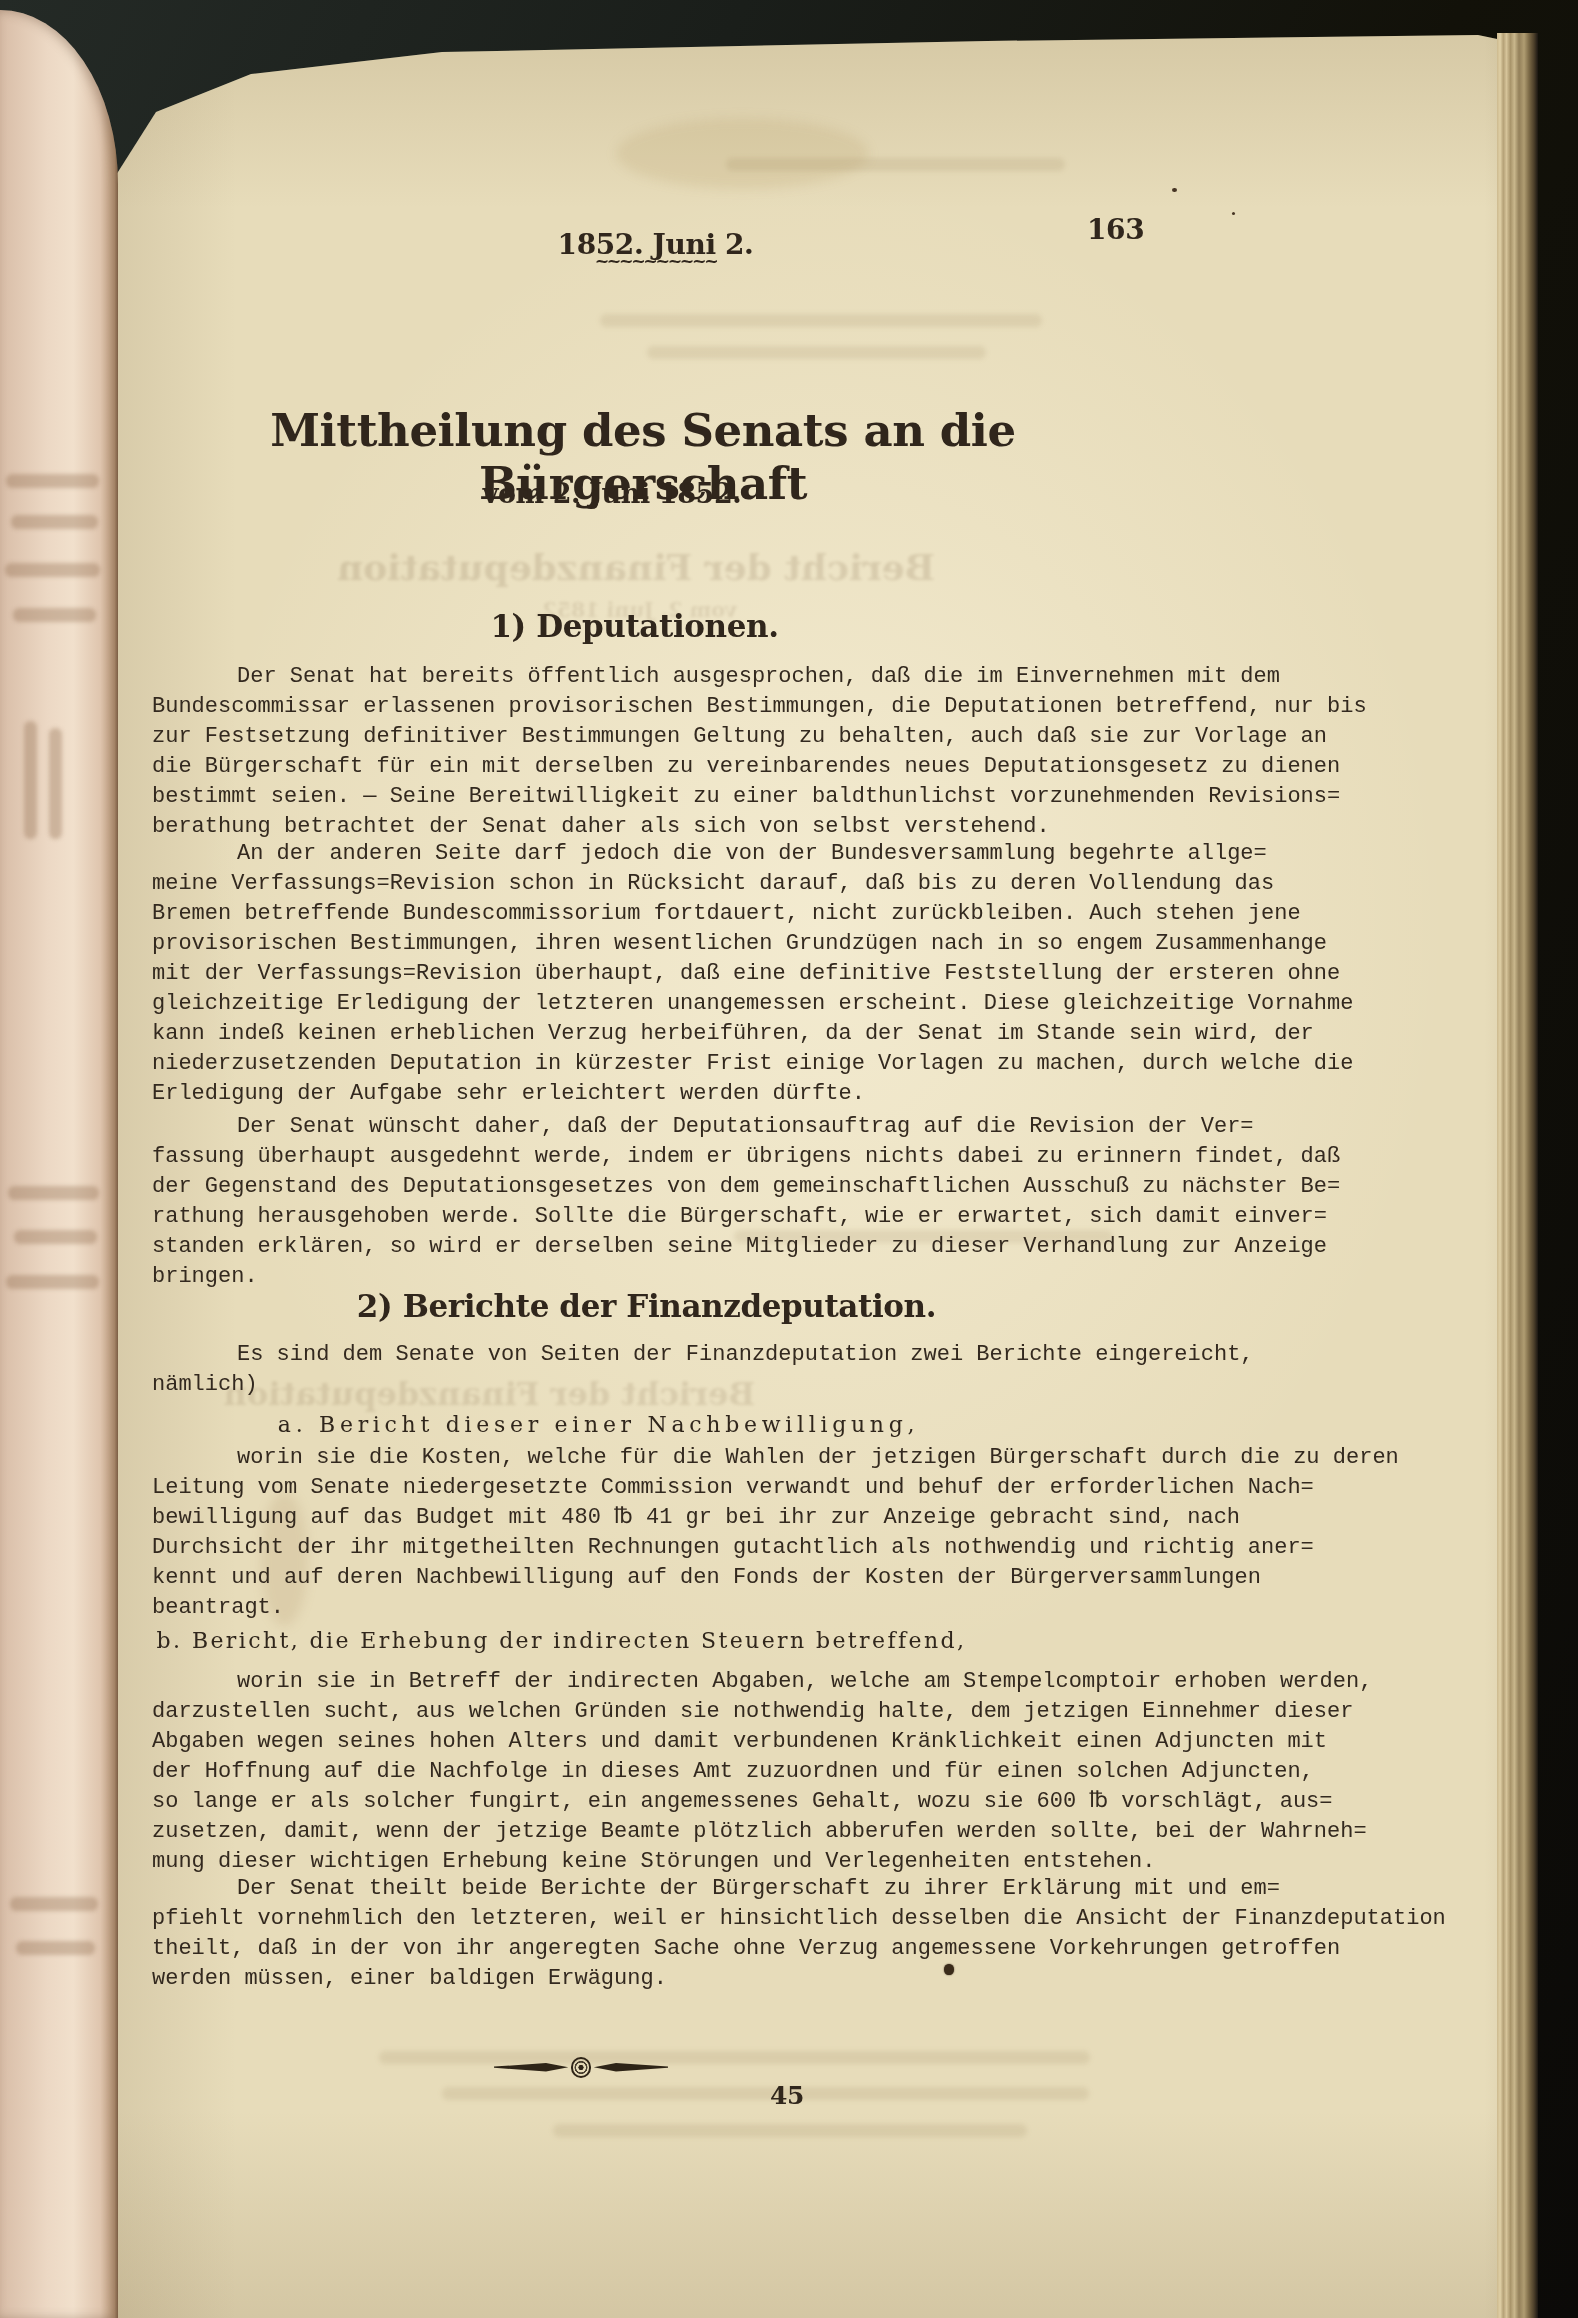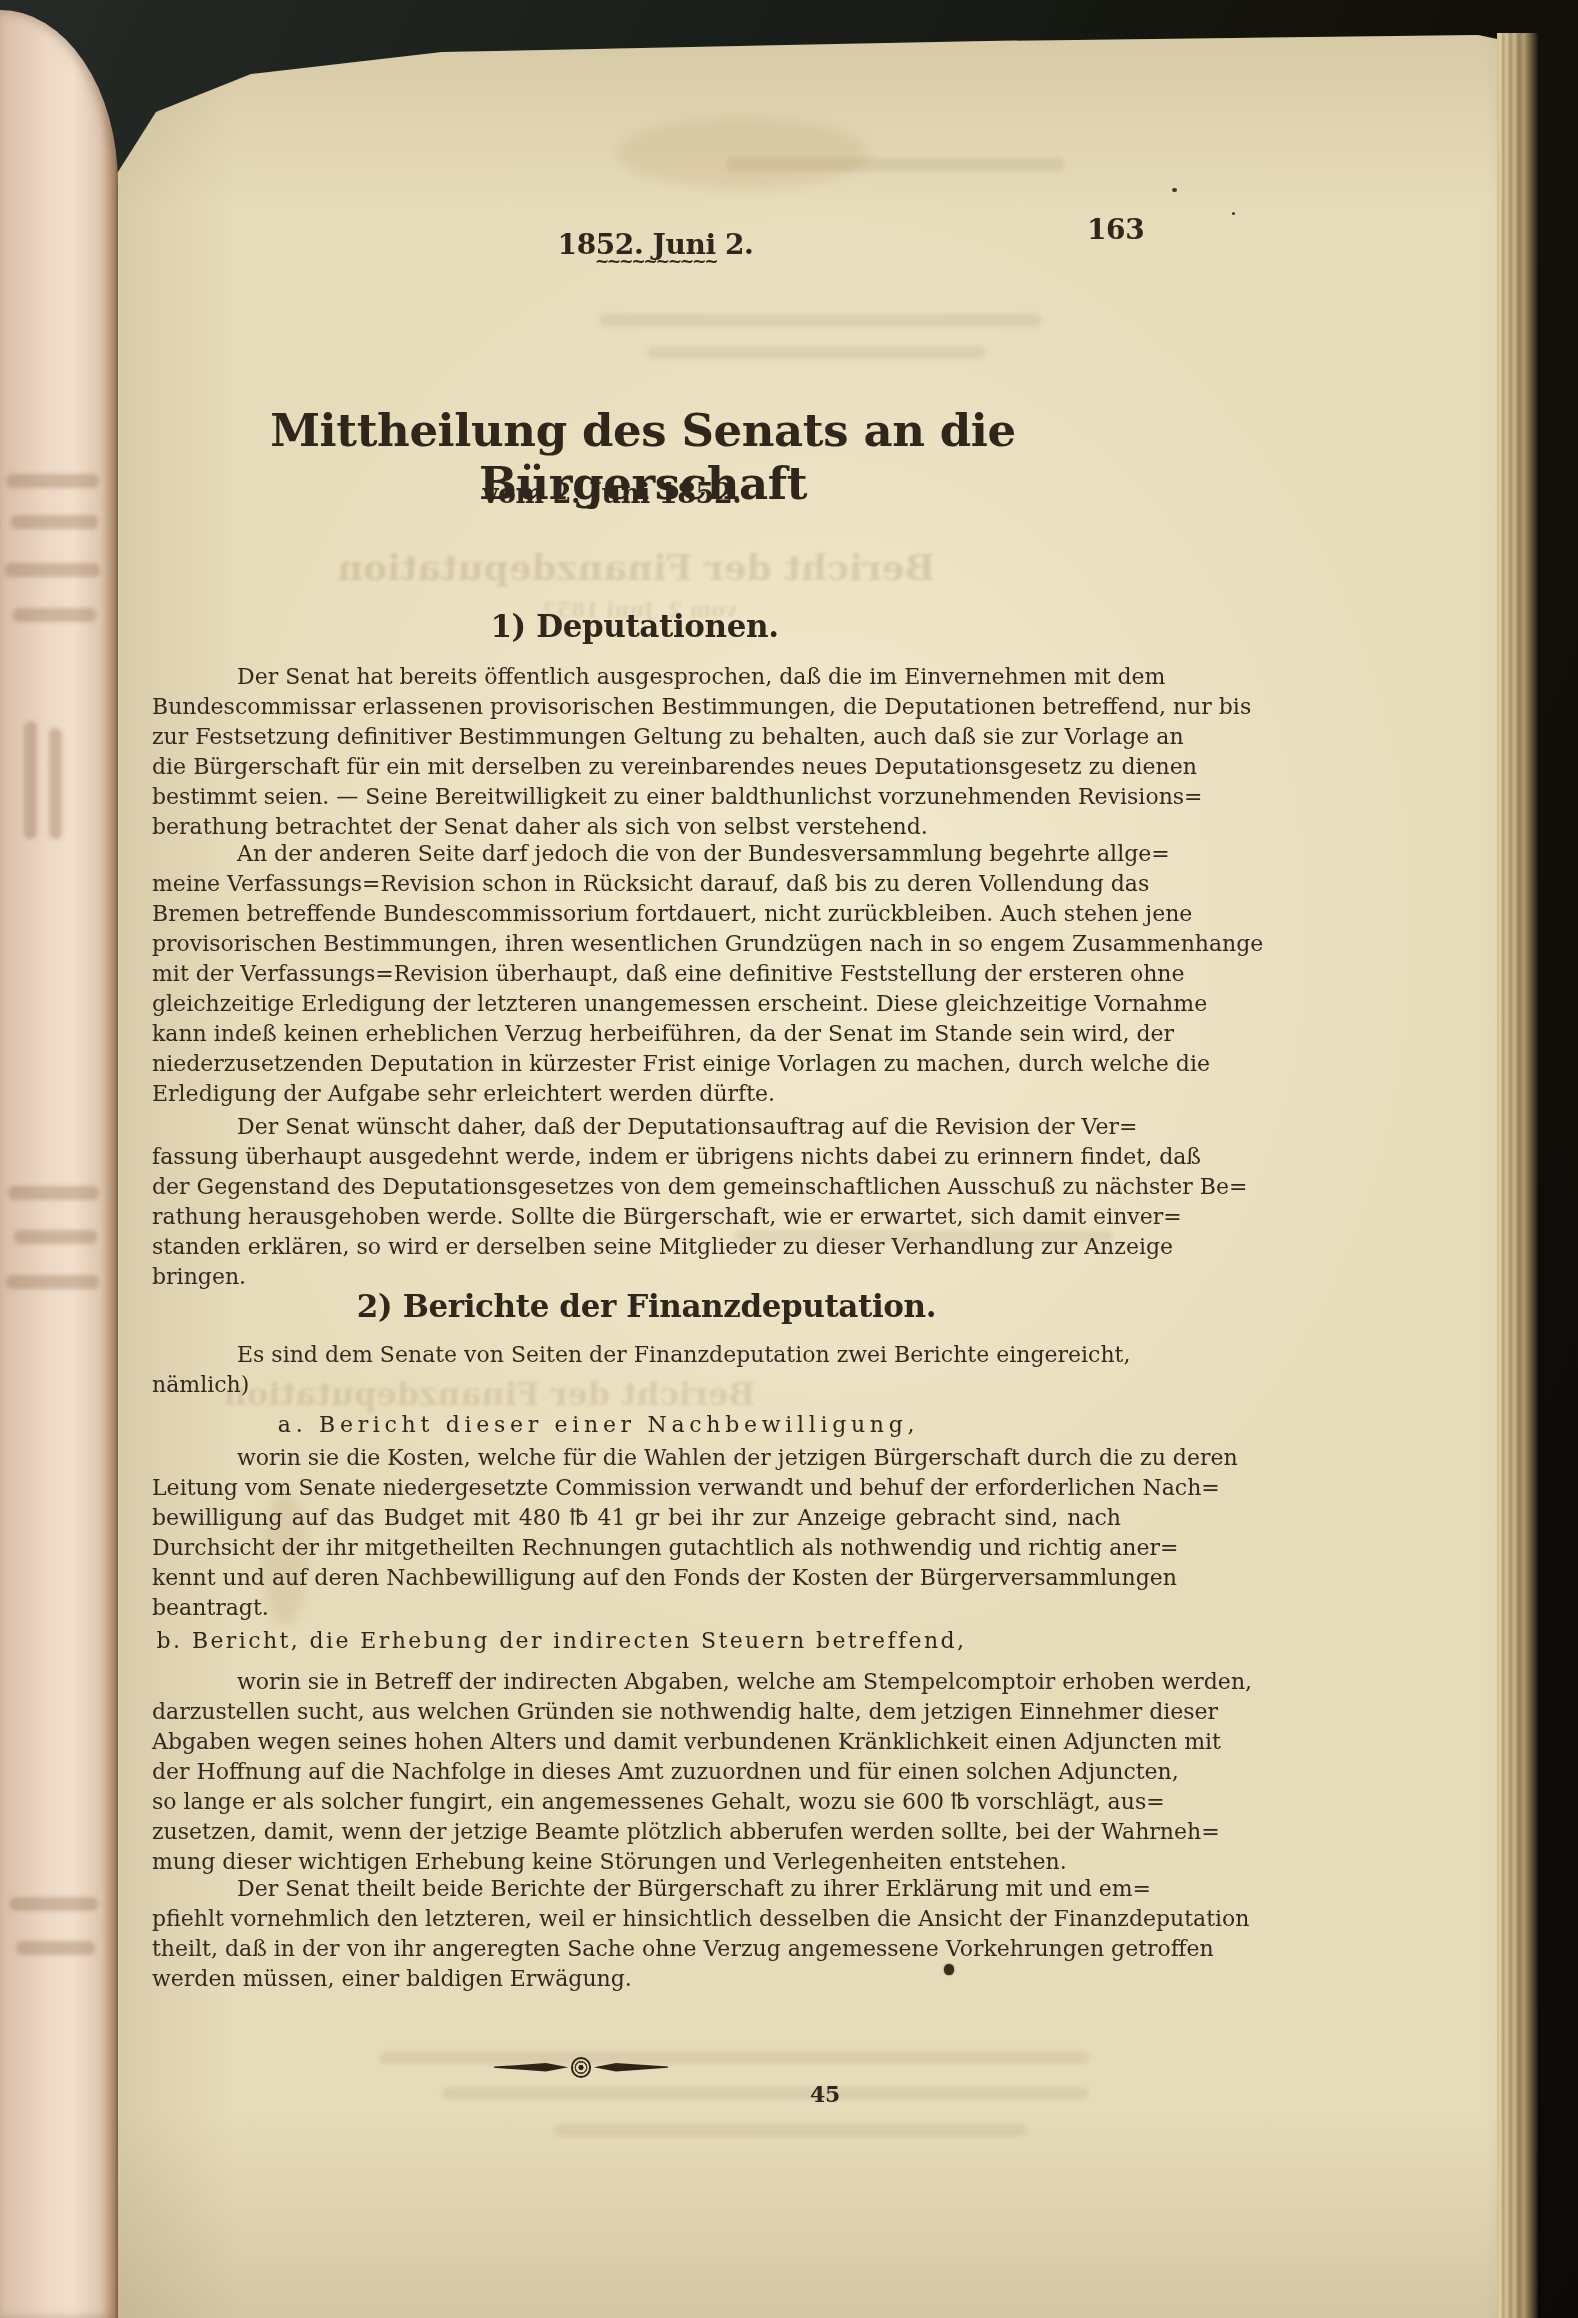--- a/index.html
+++ b/index.html
@@ -53,27 +53,27 @@
   .doc-title{left:134px;top:404px;width:1018px;font-size:45px;}
   .doc-subtitle{left:103px;top:478px;width:1018px;font-size:27px;}
   .h-section{width:969px;font-size:31px;}
   .h1-pos{left:150px;top:608px;}
   .h2-pos{left:162px;top:1288px;}
   .h-sub{font-size:22px;color:#30261c;}
   .ha-pos{left:114px;top:1412px;width:969px;letter-spacing:4.7px;}
   .hb-pos{left:77px;top:1628px;width:969px;letter-spacing:2.4px;}
   
   .para{position:absolute;left:152px;width:969px;font-size:22px;color:#33291f;}
-  .para .line{height:30px;line-height:30px;text-align:justify;text-align-last:justify;white-space:nowrap;}
+  .para .line{height:30px;line-height:30px;text-align:justify;text-align-last:justify;white-space:nowrap;font-family:Liberation Mono, monospace;}
   .para .line.first{text-indent:85px;}
   .para .line.last{text-align-last:left;}
   .p1-pos{top:662px;} .p2-pos{top:839px;} .p3-pos{top:1112px;}
   .p4-pos{top:1340px;} .p5-pos{top:1443px;} .p6-pos{top:1667px;} .p7-pos{top:1874px;}
   
-  .signature{left:770px;top:2081px;width:63px;font-size:22px;margin-left:40px;}
+  .signature{left:770px;top:2081px;width:63px;font-size:25px;}
   
   .divider{position:absolute;left:494px;top:2057px;width:174px;height:20.5px;display:flex;align-items:center;}
   .div-stroke{flex:1;height:10.3px;background:#2e2417;}
   .div-l{clip-path:polygon(0 44%,70% 8%,100% 50%,70% 92%,0 56%);}
   .div-r{clip-path:polygon(100% 44%,30% 8%,0 50%,30% 92%,100% 56%);}
   .div-ring{
     width:16.6px;height:16.6px;border-radius:50%;margin:0 2.4px;flex:0 0 auto;
     border:2px solid #2e2417;
     background:radial-gradient(circle,#2e2417 0 2.4px,rgba(46,36,23,0) 2.8px 4.7px,rgba(46,36,23,.85) 5.1px 6.3px,rgba(46,36,23,0) 6.7px);
   }

